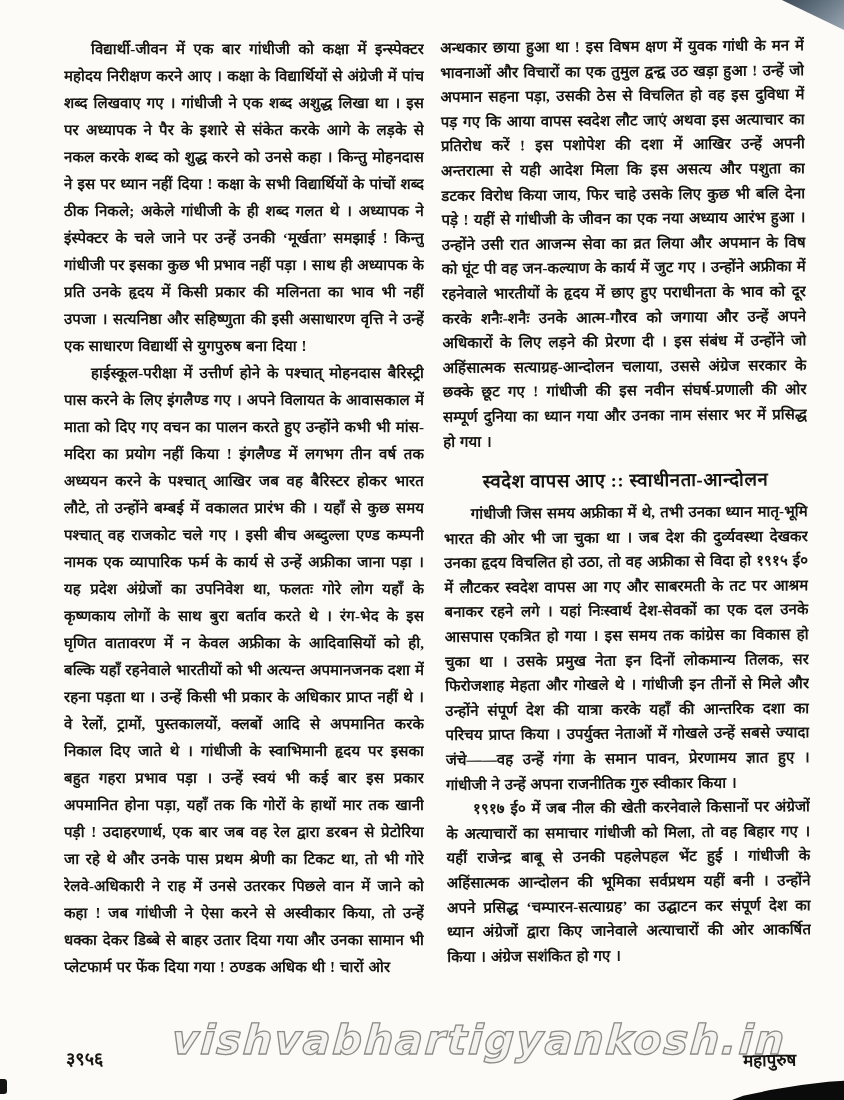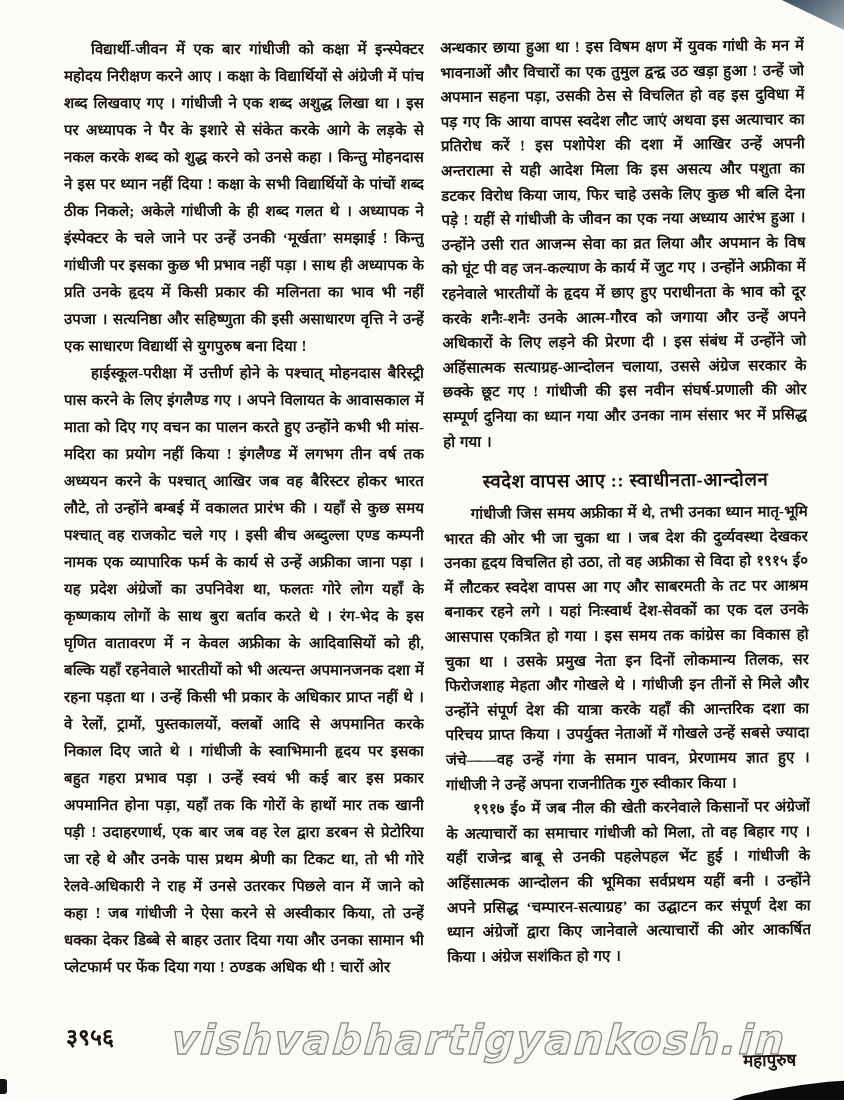--- a/index.html
+++ b/index.html
@@ -43,22 +43,22 @@
     margin: 14px 0 9px 0;
     font-size: 18.5px;
     font-weight: 700;
     text-align: center;
     letter-spacing: 0.6px;
     white-space: nowrap;
   }
   .footer-left {
     position: absolute;
     left: 66px;
-    top: 1020px;
-    font-size: 23px;
+    top: 1046px;
+    font-size: 18px;
     font-weight: 700;
   }
   .footer-right {
     position: absolute;
     right: 48px;
     top: 1048px;
     font-size: 17px;
     font-weight: 600;
     transform: rotate(-1.2deg);
   }

